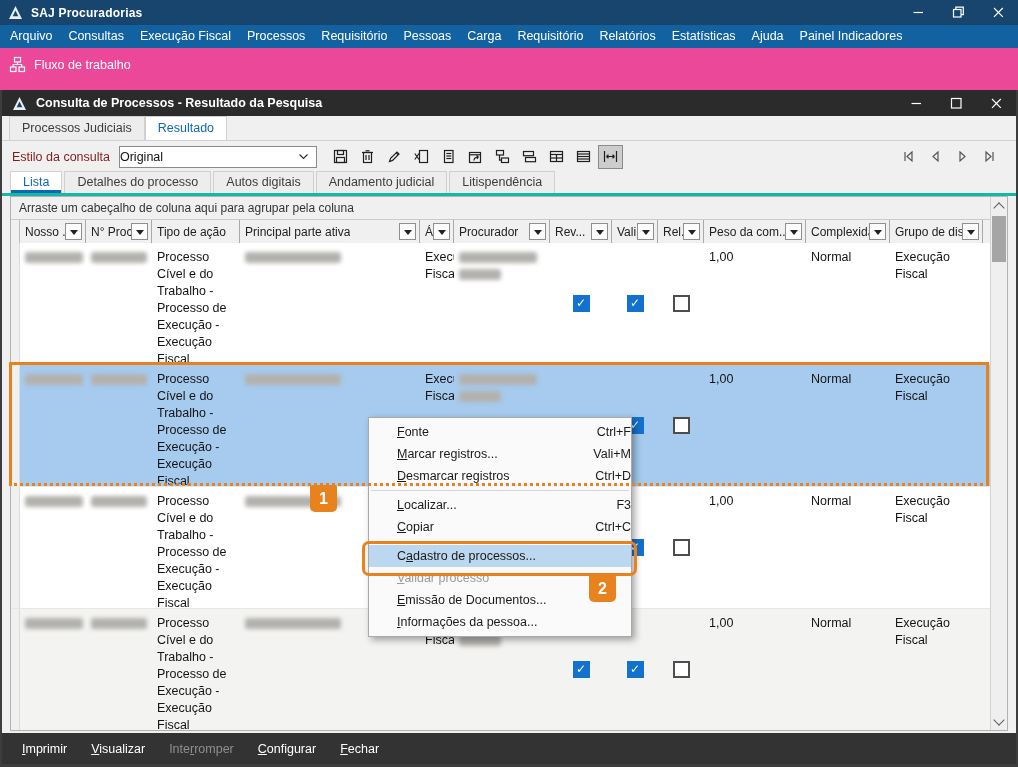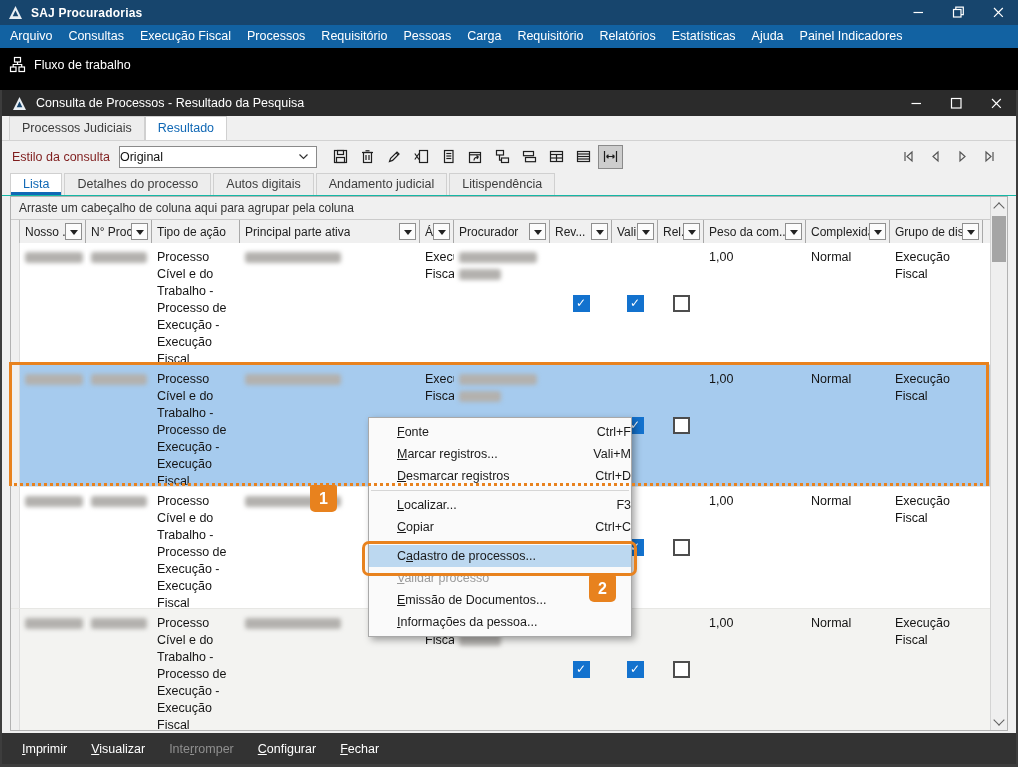--- a/index.html
+++ b/index.html
@@ -13,30 +13,30 @@
     display:flex;align-items:center;color:#fff;}
   .app-icon{margin-left:7px;width:17px;height:17px}
   .app-title{margin-left:7px;font-size:12px;font-weight:bold;letter-spacing:.2px}
   .win-controls{margin-left:auto;display:flex;height:100%}
   .wc-btn{width:40px;height:100%;display:flex;align-items:center;justify-content:center}
 
   .menubar{position:absolute;left:0;top:25px;width:1018px;height:23px;background:#1262A2;
     display:flex;align-items:center;padding-left:2px;color:#fff;box-sizing:border-box}
   .menu-item{padding:0 8px;font-size:12.5px;line-height:23px;white-space:nowrap;cursor:default}
 
-  .quickbar{position:absolute;left:0;top:48px;width:1018px;height:42px;background:#000000;color:#fff}
+  .quickbar{position:absolute;left:0;top:48px;width:1018px;height:42px;background:#ec4899;color:#fff}
   .workflow{position:absolute;left:9px;top:8px;display:flex;align-items:center;gap:8px;font-size:12.5px}
 
   
   .inner{position:absolute;left:0;top:90px;width:1018px;height:677px;background:#f0f0f0;
     border-left:2px solid #3d3d3d;border-right:2px solid #3d3d3d;border-bottom:3px solid #3d3d3d;
     box-sizing:border-box}
   .i-titlebar{position:absolute;left:0;top:0;right:0;height:26px;background:#2B2B2B;color:#fff;
     display:flex;align-items:center}
-  .i-title{margin-left:8px;font-size:12.5px;font-weight:normal}
+  .i-title{margin-left:8px;font-size:12.5px;font-weight:bold}
 
   .tabs{position:absolute;left:0;top:26px;right:0;height:25px;background:#f0f0f0;
     border-bottom:1px solid #d2d2d2;display:flex;align-items:flex-end;padding-left:7px;box-sizing:border-box}
   .tab{padding:4px 12px 5px 12px;font-size:12.5px;color:#3c3c3c;background:#ededed;
     border:1px solid #d0d0d0;border-bottom:none;margin-right:0;cursor:default}
   .tab.active{background:#fff;color:#1068B5}
 
   .toolbar{position:absolute;left:0;top:51px;right:0;height:31px;display:flex;align-items:center;
     padding-left:10px;box-sizing:border-box}
   .tb-label{font-size:12.5px;color:#7f1d1d}
@@ -46,21 +46,21 @@
   .select-chev{margin-left:auto;margin-right:4px}
   .tools{display:flex;gap:2px;margin-left:11px}
   .tool-btn{width:25px;height:24px;display:flex;align-items:center;justify-content:center;
     background:transparent;border:1px solid transparent;padding:0;cursor:default}
   .tool-btn.pressed{background:#cdcdcd;border:1px solid #8a8a8a}
   .navs{margin-left:auto;margin-right:16px;display:flex;gap:5px}
   .nav-btn{width:22px;height:22px;display:flex;align-items:center;justify-content:center;
     background:transparent;border:none;padding:0}
 
   .subtabs{position:absolute;left:0;top:82px;right:0;height:24px;background:#f0f0f0;
-    border-bottom:1px solid #14b8a6;display:flex;align-items:flex-end;padding-left:8px;box-sizing:border-box}
+    border-bottom:3px solid #14b8a6;display:flex;align-items:flex-end;padding-left:8px;box-sizing:border-box}
   .subtab{padding:3px 12px 4px 12px;font-size:12.5px;color:#3c3c3c;background:#ededed;
     border:1px solid #d0d0d0;border-bottom:none;margin-right:2px;cursor:default}
   .subtab.active{background:#fff;color:#1068B5;box-shadow:inset 0 -3px 0 #1068B5}
 
   
   .grid{position:absolute;left:8px;top:106px;width:998px;height:535px;background:#fff;
     border:1px solid #b2b2b2;box-sizing:border-box;overflow:hidden}
   .groupby{height:22px;background:#f0f0f0;border-bottom:1px solid #cbcbcb;font-size:12px;color:#333;
     display:flex;align-items:center;padding-left:8px}
   .ghead{height:24px;background:#f0f0f0;border-bottom:1px solid #bdbdbd;display:flex;padding-right:17px;box-sizing:border-box}

